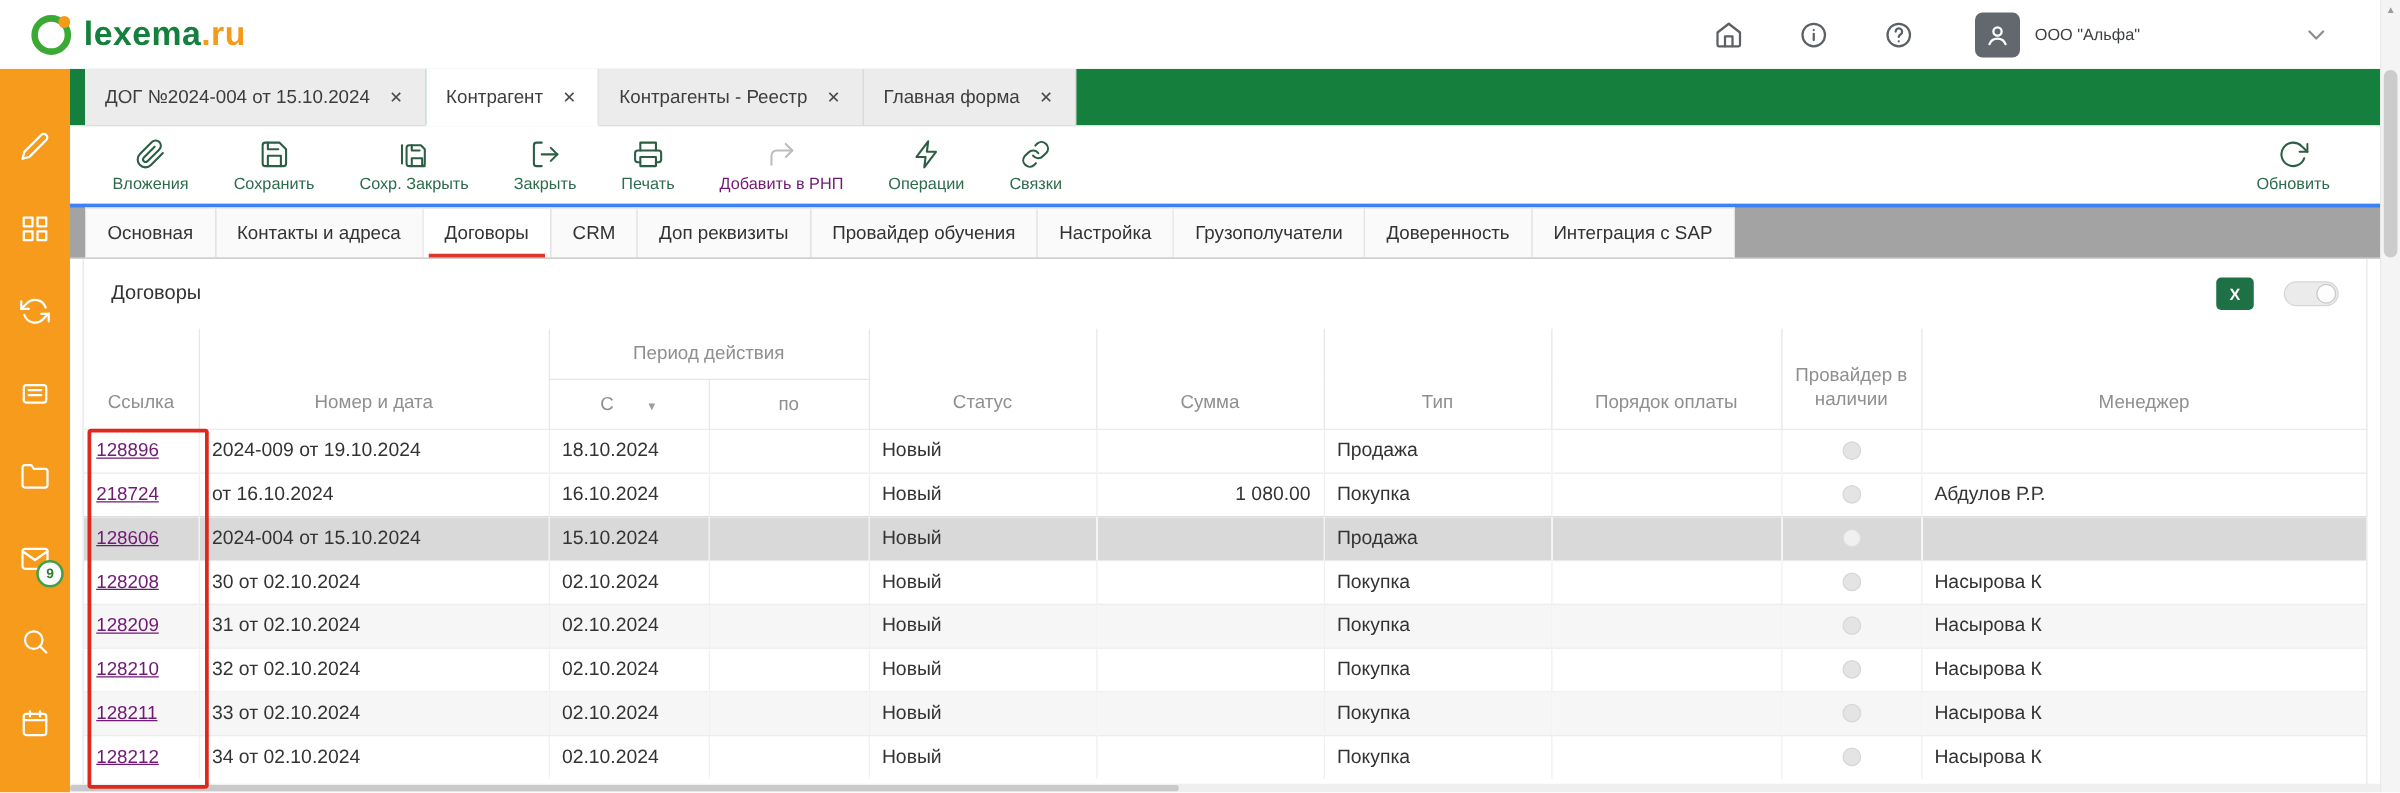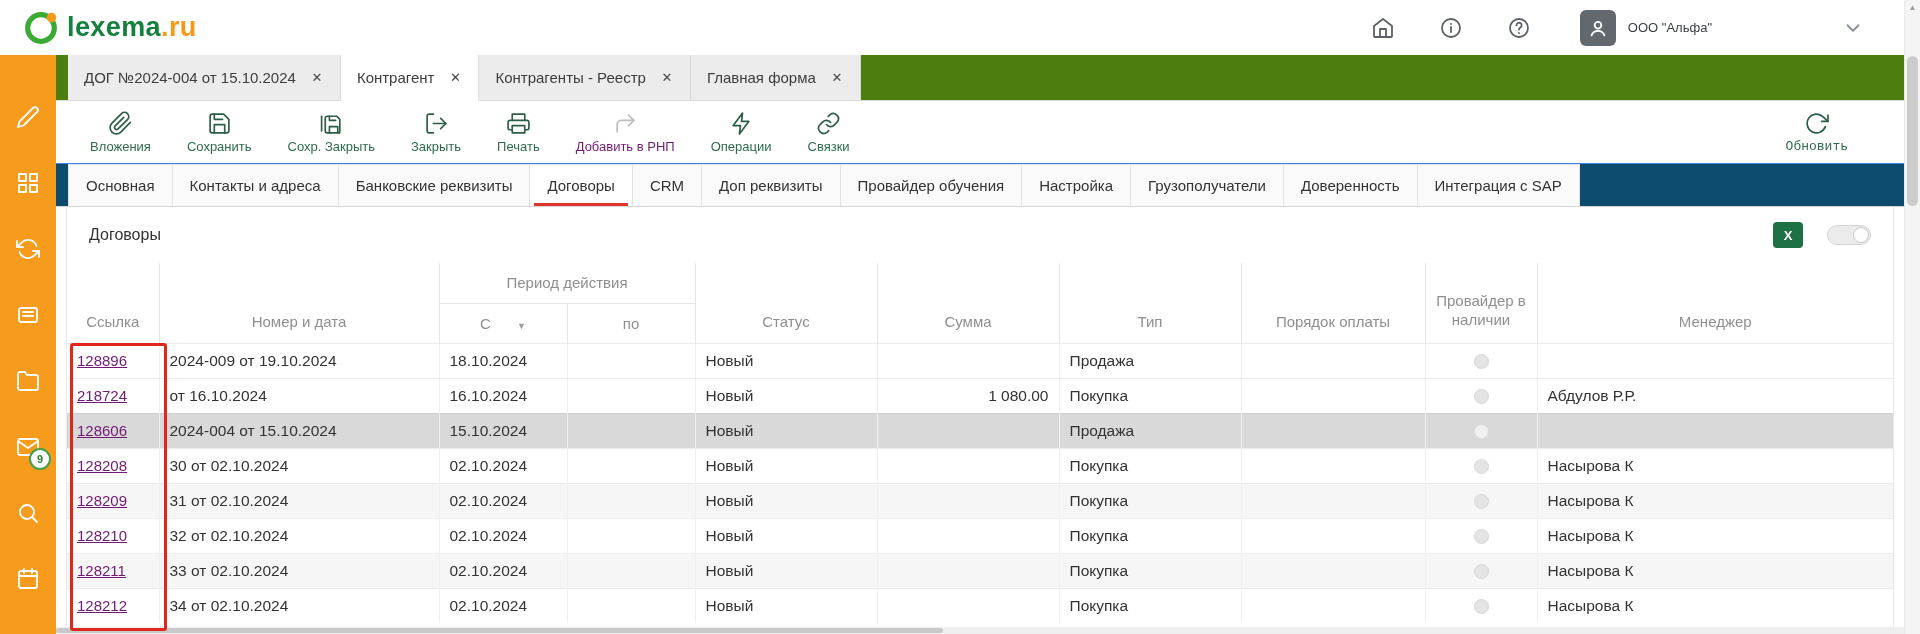--- a/index.html
+++ b/index.html
@@ -26,36 +26,36 @@
 
   
   .sidebar { position:absolute; left:0; top:55px; bottom:0; width:56px; background:#f79b1d; display:flex; flex-direction:column; align-items:center; padding-top:50px; gap:42px; z-index:4; }
   .side-icon { width:24px; height:24px; position:relative; cursor:pointer; flex:none; }
   .side-icon svg { width:24px; height:24px; stroke:#fff; fill:none; stroke-width:1.8; stroke-linecap:round; stroke-linejoin:round; }
   .badge { position:absolute; right:-11px; bottom:-11px; width:22px; height:22px; border-radius:50%; background:#fff; border:2px solid #43a047; color:#2e7d32; font-size:11px; font-weight:bold; display:flex; align-items:center; justify-content:center; }
 
   
   .main { position:absolute; left:56px; top:55px; right:16px; bottom:0; display:flex; flex-direction:column; }
 
-  .tabstrip { height:46px; background:#4d7c0f; border-bottom:1px solid #dedede; display:flex; align-items:stretch; padding-left:12px; flex:none; }
+  .tabstrip { height:46px; background:#15803d; border-bottom:1px solid #dedede; display:flex; align-items:stretch; padding-left:12px; flex:none; }
   .wtab { display:flex; align-items:center; padding:0 16px; font-size:15px; color:#3d3d3d; border-right:1px solid #d9d9d9; cursor:pointer; background:#ececec; white-space:nowrap; }
   .wtab.active { background:#fff; margin-bottom:-1px; border-bottom:1px solid #fff; border-right-color:#e3e3e3; }
   .wtab-close { margin-left:14px; width:14px; height:14px; display:flex; align-items:center; justify-content:center; color:#4a4a4a; font-size:13px; cursor:pointer; }
   .wtab-close::before { content:"✕"; }
 
   .toolbar { height:62px; background:#fff; display:flex; align-items:center; padding:0 40px 0 34px; flex:none; }
   .tbtn { display:flex; flex-direction:column; align-items:center; justify-content:center; gap:3px; margin-right:36px; cursor:pointer; }
   .tbtn svg { width:25px; height:25px; stroke:#2c5d45; fill:none; stroke-width:1.6; stroke-linecap:round; stroke-linejoin:round; }
   .tbtn-label { font-size:13px; color:#2e6b4c; white-space:nowrap; }
   .tbtn.disabled { cursor:default; }
   .tbtn.disabled svg { stroke:#bdbdbd; }
   .tbtn.disabled .tbtn-label { color:#701a75; }
-  .tbtn.refresh { margin-left:auto; margin-right:16px;font-family:Liberation Mono, monospace; }
-
-  .subtabs { height:44px; background:#0c4a6e; border-top:1px solid #3b82f6; border-bottom:1px solid #d6d6d6; display:flex; align-items:stretch; padding-left:12px; flex:none; }
+  .tbtn.refresh { margin-left:auto; margin-right:0; }
+
+  .subtabs { height:44px; background:#a3a3a3; border-top:3px solid #3b82f6; border-bottom:1px solid #d6d6d6; display:flex; align-items:stretch; padding-left:12px; flex:none; }
   .stab { display:flex; align-items:center; padding:0 17px; font-size:15px; color:#333; background:#fafafa; border:1px solid #e3e3e3; border-bottom:none; border-left:none; position:relative; cursor:pointer; white-space:nowrap; }
   .stab:first-child { border-left:1px solid #e3e3e3; }
   .stab.active { background:#fff; }
   .stab.active::after { content:""; position:absolute; left:4px; right:4px; bottom:0; height:3px; background:#e0352b; }
 
   .content { flex:1; display:flex; flex-direction:column; padding:0 10px; min-height:0; }
   .panel { flex:1; border-left:1px solid #e8e8e8; border-right:1px solid #e8e8e8; display:flex; flex-direction:column; min-height:0; }
   .section-head { height:56px; flex:none; display:flex; align-items:center; padding:0 22px; }
   .section-title { font-size:16px; color:#333; }
   .excel-btn { margin-left:auto; min-width:30px; height:26px; padding:0 9px; background:#1e7145; border-radius:4px; color:#fff; font-weight:bold; font-size:13px; display:flex; align-items:center; justify-content:center; cursor:pointer; }
@@ -270,21 +270,20 @@
             <path d="M23 4v6h-6"></path>
             <path d="M20.5 15a9 9 0 1 1-2.1-9.4L23 10"></path>
           </svg>
         <span class="tbtn-label">Обновить</span>
       </div>
     </div>
 
     <div class="subtabs">
       <span class="stab">Основная</span>
       <span class="stab">Контакты и адреса</span>
-      <span class="stab">Банковские реквизиты</span>
       <span class="stab active">Договоры</span>
       <span class="stab">CRM</span>
       <span class="stab">Доп реквизиты</span>
       <span class="stab">Провайдер обучения</span>
       <span class="stab">Настройка</span>
       <span class="stab">Грузополучатели</span>
       <span class="stab">Доверенность</span>
       <span class="stab">Интеграция с SAP</span>
     </div>
 

